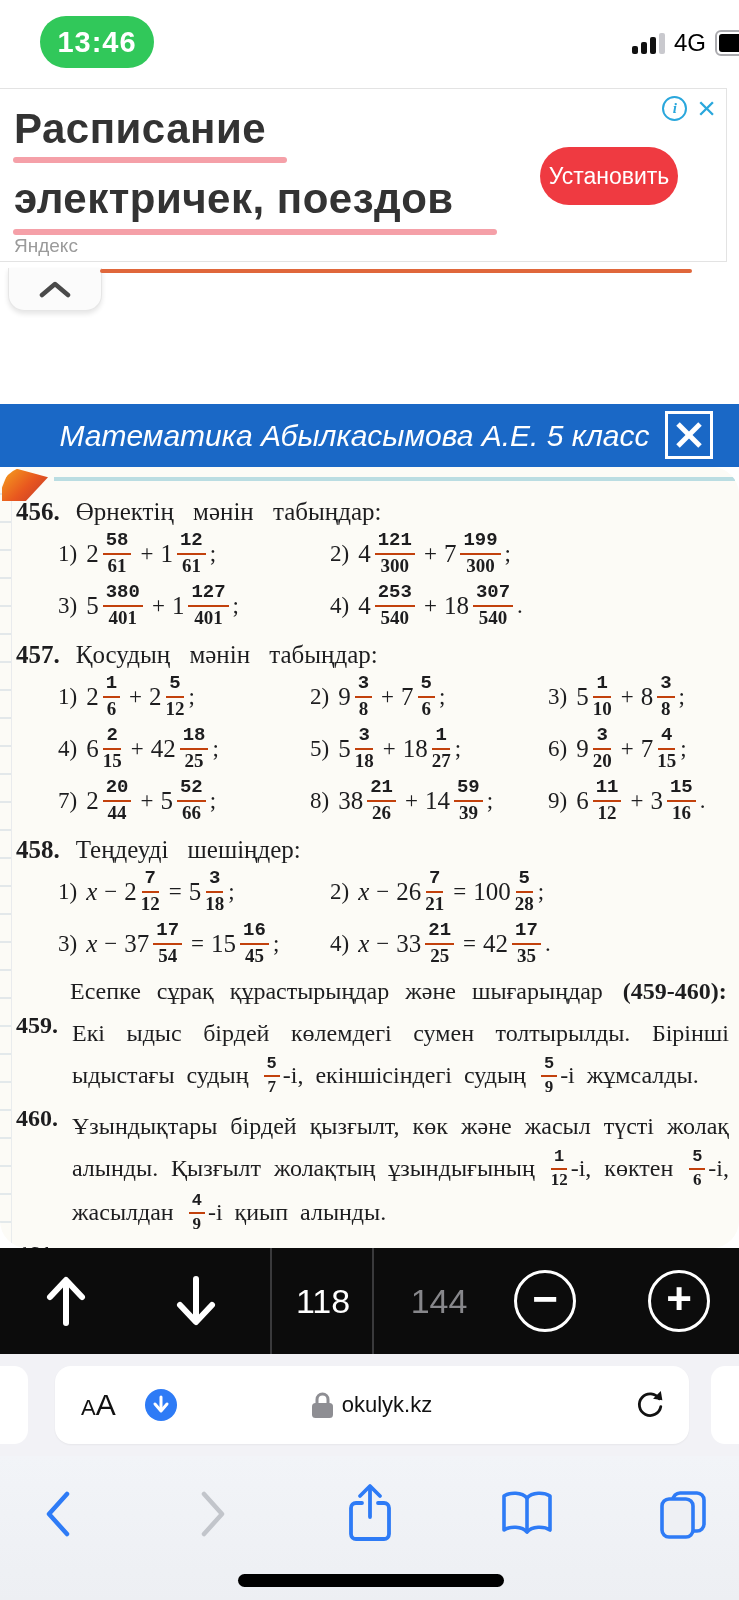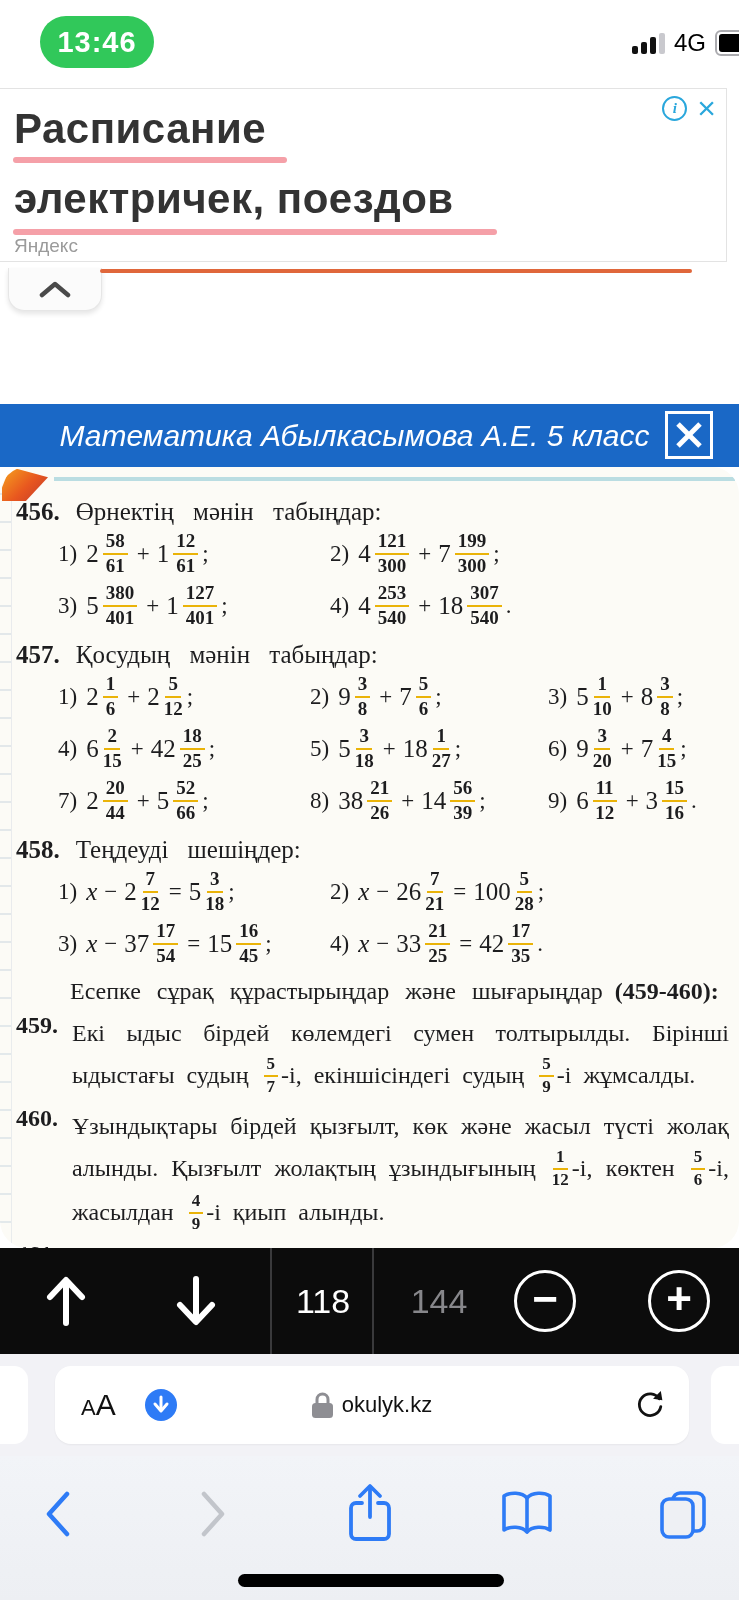--- a/index.html
+++ b/index.html
@@ -71,28 +71,28 @@
   .ex-num{font-weight:bold;margin-right:16px;}
   .ex-title{word-spacing:13px;}
   .ex-row{display:grid;padding-left:46px;align-items:center;min-height:52px;}
   .cols2{grid-template-columns:272px 1fr;}
   .cols3{grid-template-columns:252px 238px 1fr;}
   .ex-item{display:flex;align-items:center;white-space:nowrap;font-family:"Liberation Serif",serif;}
   .ex-label{font-size:23px;margin-right:9px;}
   .whole{font-size:25px;margin-right:2px;}
   .frac{display:inline-flex;flex-direction:column;align-items:center;vertical-align:middle;
         margin:0 2px;font-family:"Liberation Serif",serif;font-weight:bold;font-size:19px;line-height:1.05;position:relative;top:-1px;}
-  .frac .fn{padding:0 3px 2px;border-bottom:2px solid #eab308;}
+  .frac .fn{padding:0 3px 2px;border-bottom:2px solid #c2410c;font-family:Liberation Mono, monospace;}
   .frac .fd{padding-top:1px;}
   .op{font-size:23px;margin:0 7px;}
   .var{font-style:italic;font-size:25px;}
   .punc{font-size:23px;margin-left:2px;}
 
   .instruction{margin-top:8px;padding-left:58px;font-family:"Liberation Serif",serif;font-size:24px;word-spacing:10px;}
-  .instruction b{margin-left:12px;}
+  .instruction b{margin-left:20px;}
 
   .wp{display:flex;margin-top:7px;padding-left:4px;padding-right:4px;font-family:"Liberation Serif",serif;font-size:24px;}
   .wp-num{font-weight:bold;width:56px;flex:none;}
   .wp-text{flex:1;text-align:justify;line-height:42px;word-spacing:6px;}
   .wp-text .frac{font-size:17px;top:-2px;margin:0 3px;}
 
   
   .dark-toolbar{position:absolute;left:0;top:1248px;width:739px;height:106px;background:#0c0c0c;}
   .seg-line{position:absolute;top:0;bottom:0;width:2px;background:#3a3a3c;}
   .nav-btn{position:absolute;top:17px;width:72px;height:72px;display:flex;align-items:center;justify-content:center;cursor:pointer;}
@@ -153,20 +153,21 @@
   <div class="ad">
     <div class="ad-icons">
       <span class="icon-info">i</span>
       <span class="icon-adclose">×</span>
     </div>
     <div class="ad-t ad-t1">Расписание</div>
     <div class="ad-u ad-u1"></div>
     <div class="ad-t ad-t2">электричек, поездов</div>
     <div class="ad-u ad-u2"></div>
     <div class="ad-brand">Яндекс</div>
+    <button class="ad-install">Установить</button>
   </div>
 
   <div class="collapse-tab">
     <span>
       <svg width="34" height="18" viewBox="0 0 34 18">
         <polyline points="4,15 17,4 30,15" fill="none" stroke="#4a4a4a" stroke-width="4.5" stroke-linecap="round" stroke-linejoin="round"></polyline>
       </svg>
     </span>
   </div>
   <div class="orange-line"></div>
@@ -377,21 +378,21 @@
               <div class="ex-item">
                 <span class="ex-label">8)</span>
                 <span class="whole">38</span>
                 <span class="frac">
                   <span class="fn">21</span>
                   <span class="fd">26</span>
                 </span>
                 <span class="op">+</span>
                 <span class="whole">14</span>
                 <span class="frac">
-                  <span class="fn">56</span>
+                  <span class="fn">59</span>
                   <span class="fd">39</span>
                 </span>
                 <span class="punc">;</span>
               </div>
               <div class="ex-item">
                 <span class="ex-label">9)</span>
                 <span class="whole">6</span>
                 <span class="frac">
                   <span class="fn">11</span>
                   <span class="fd">12</span>

